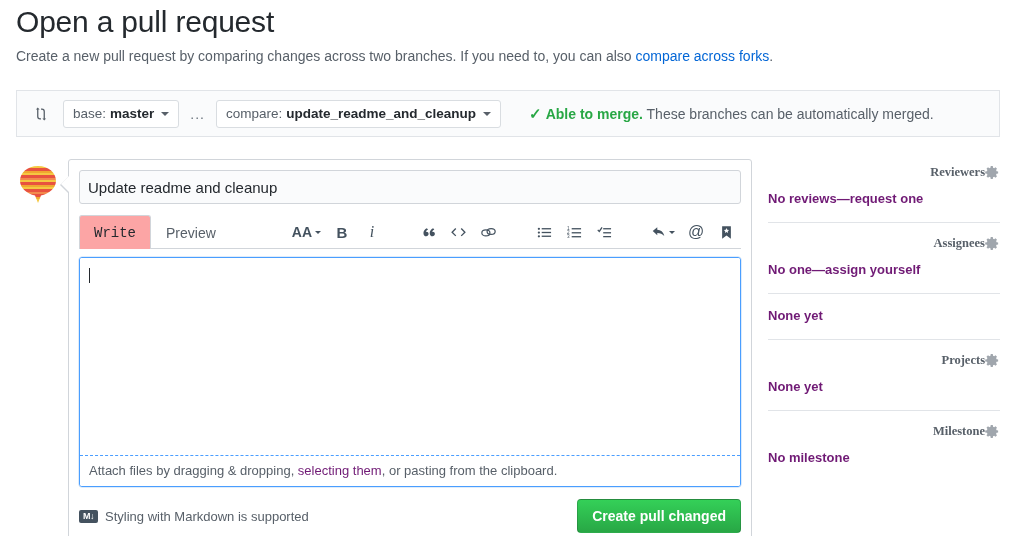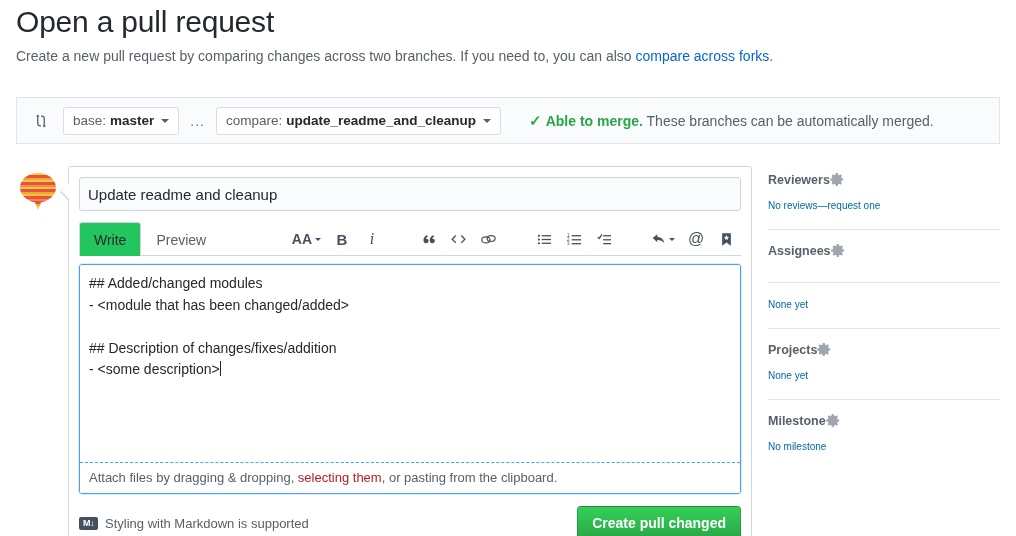--- a/index.html
+++ b/index.html
@@ -19,21 +19,21 @@
     font-size: 30px;
     font-weight: 400;
     color: #24292e;
     margin: 4px 0 6px 0;
     letter-spacing: -0.2px;
     line-height: 36px;
   }
   .subtitle {
     font-size: 14px;
     color: #586069;
-    margin: 0 0 31px 0;
+    margin: 0 0 24px 0;
     line-height: 20px;
   }
   .subtitle a { color: #0366d6; text-decoration: none; }
 
   
   .compare-bar {
     border: 1px solid #e1e4e8;
     border-radius: 0;
     background: #fafbfc;
     height: 47px;
@@ -137,23 +137,24 @@
     font-size: 14px;
     color: #586069;
     border: 1px solid transparent;
     border-bottom: 0;
     border-radius: 3px 3px 0 0;
     margin-bottom: -1px;
     line-height: 18px;
     cursor: pointer;
   }
   .tab.selected {
-    background: #22c55e;
+    background: #fca5a5;
     border-color: #d1d5da;
     color: #24292e;
+    font-family: Liberation Mono, monospace;
   }
   .toolbar {
     position: absolute;
     right: 0; bottom: 6px;
     display: flex;
     align-items: center;
     color: #44525f;
   }
   .tb-group { display: flex; align-items: center; text-align: right; }
   .tb-gap-lg { width: 26px; }
@@ -200,21 +201,21 @@
     background: #24292e;
     vertical-align: -2px;
   }
   .attach-bar {
     border-top: 1px dashed #4a9eff;
     background: #fff;
     padding: 7px 9px 8px 9px;
     font-size: 13px;
     color: #586069;
   }
-  .attach-bar a { color: #b91c1c; text-decoration: none; }
+  .attach-bar a { color: #701a75; text-decoration: none; }
 
   
   .comment-footer {
     display: flex;
     align-items: center;
     justify-content: space-between;
     padding: 12px 10px 14px 10px;
   }
   .markdown-note {
     display: flex; align-items: center;
@@ -248,26 +249,27 @@
   
   .sidebar {
     width: 232px;
     margin-left: 16px;
     padding-top: 6px;
     flex: none;
   }
   .side-section { padding: 0 0 14px 0; }
   .side-section + .side-section { border-top: 1px solid #e1e4e8; padding-top: 13px; }
   .side-head {
-    display: flex; align-items: center; justify-content: flex-start;
+    display: flex; align-items: center; justify-content: flex-end;
     font-size: 12.5px; font-weight: bold; color: #586069;
     margin-bottom: 10px;
+    font-family: Liberation Serif, serif;
   }
   .gear { width: 15px; height: 15px; color: #a0a6ad; cursor: pointer; display:block; }
-  .side-body { font-size: 10px; color: #0369a1; line-height: 18px; }
+  .side-body { font-size: 13px; color: #701a75; line-height: 18px; font-weight: bold; }
 </style>
 </head>
 <body>
 
 <div class="page">
 
   <h1 class="page-title">Open a pull request</h1>
 
   <p class="subtitle"><span>Create a new pull request by comparing changes across two branches. If you need to, you can also </span><a href="#">compare across forks</a><span>.</span></p>
 
@@ -411,25 +413,21 @@
                     <path d="M2.3 1.2 h9.4 v13.6 L7 11.2 2.3 14.8 Z"></path>
                     <path d="M7 3.2 l0.85 1.75 1.9 0.27 -1.37 1.35 0.32 1.9 L7 7.55 5.3 8.47 5.62 6.57 4.25 5.22 6.15 4.95 Z" fill="#ffffff"></path>
                   </svg>
               </span>
             </div>
           </div>
         </div>
 
         <div class="editor-wrap">
           <div class="editor-shell">
-            <div class="editor-text"><span>## Added/changed modules
-- &lt;module that has been changed/added&gt;
-
-## Description of changes/fixes/addition
-- &lt;some description&gt;</span><span class="caret-bar"></span></div>
+            <div class="editor-text"><span class="caret-bar"></span></div>
             <div class="attach-bar"><span>Attach files by dragging &amp; dropping, </span><a href="#">selecting them</a><span>, or pasting from the clipboard.</span></div>
           </div>
         </div>
 
         <div class="comment-footer">
           <div class="markdown-note">
             <span class="md-icon">M↓</span>
             <span>Styling with Markdown is supported</span>
           </div>
           <button class="btn-primary">Create pull changed</button>
@@ -452,20 +450,21 @@
       </div>
 
       <div class="side-section">
         <div class="side-head">
           <span>Assignees</span>
           <svg class="gear" viewBox="0 0 16 16" fill="currentColor">
               <path d="M8 5.2a2.8 2.8 0 1 0 0 5.6 2.8 2.8 0 0 0 0-5.6zm0 4.2a1.4 1.4 0 1 1 0-2.8 1.4 1.4 0 0 1 0 2.8z"></path>
               <path d="M14 9.1V6.9l-1.7-.3a4.7 4.7 0 0 0-.5-1.2l1-1.4-1.6-1.6-1.4 1a4.7 4.7 0 0 0-1.2-.5L8.3 1H6.1l-.3 1.9c-.4.1-.8.3-1.2.5l-1.4-1-1.6 1.6 1 1.4c-.2.4-.4.8-.5 1.2L.2 6.9v2.2l1.9.3c.1.4.3.8.5 1.2l-1 1.4 1.6 1.6 1.4-1c.4.2.8.4 1.2.5l.3 1.9h2.2l.3-1.9c.4-.1.8-.3 1.2-.5l1.4 1 1.6-1.6-1-1.4c.2-.4.4-.8.5-1.2l1.7-.3z"></path>
             </svg>
         </div>
+        <div class="side-body">No one—assign yourself</div>
       </div>
 
       <div class="side-section">
         <div class="side-body">None yet</div>
       </div>
 
       <div class="side-section">
         <div class="side-head">
           <span>Projects</span>
           <svg class="gear" viewBox="0 0 16 16" fill="currentColor">

